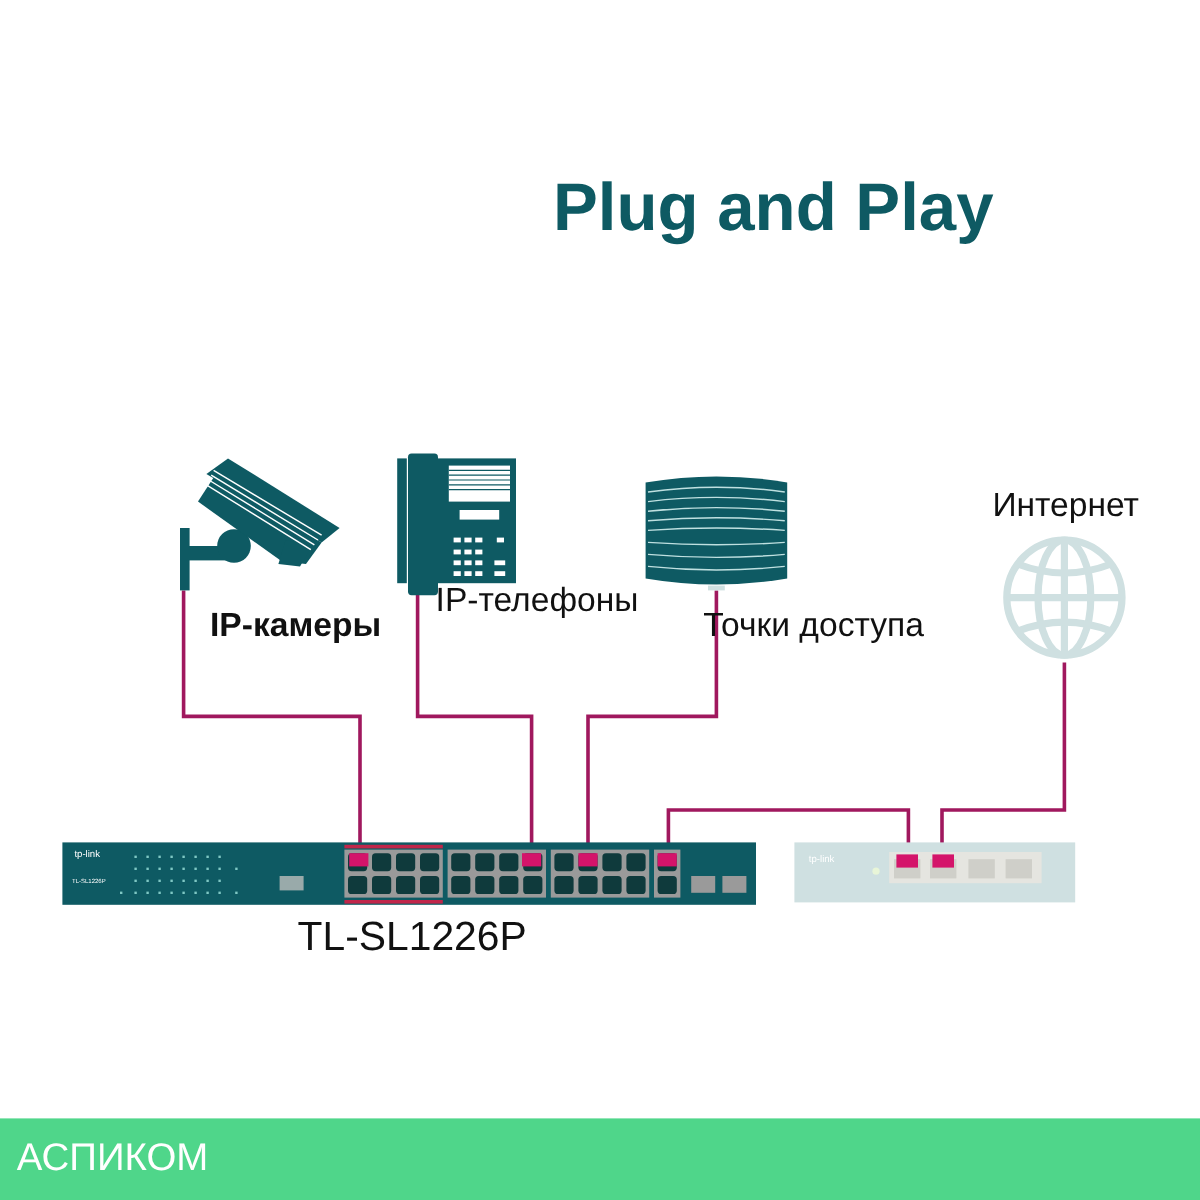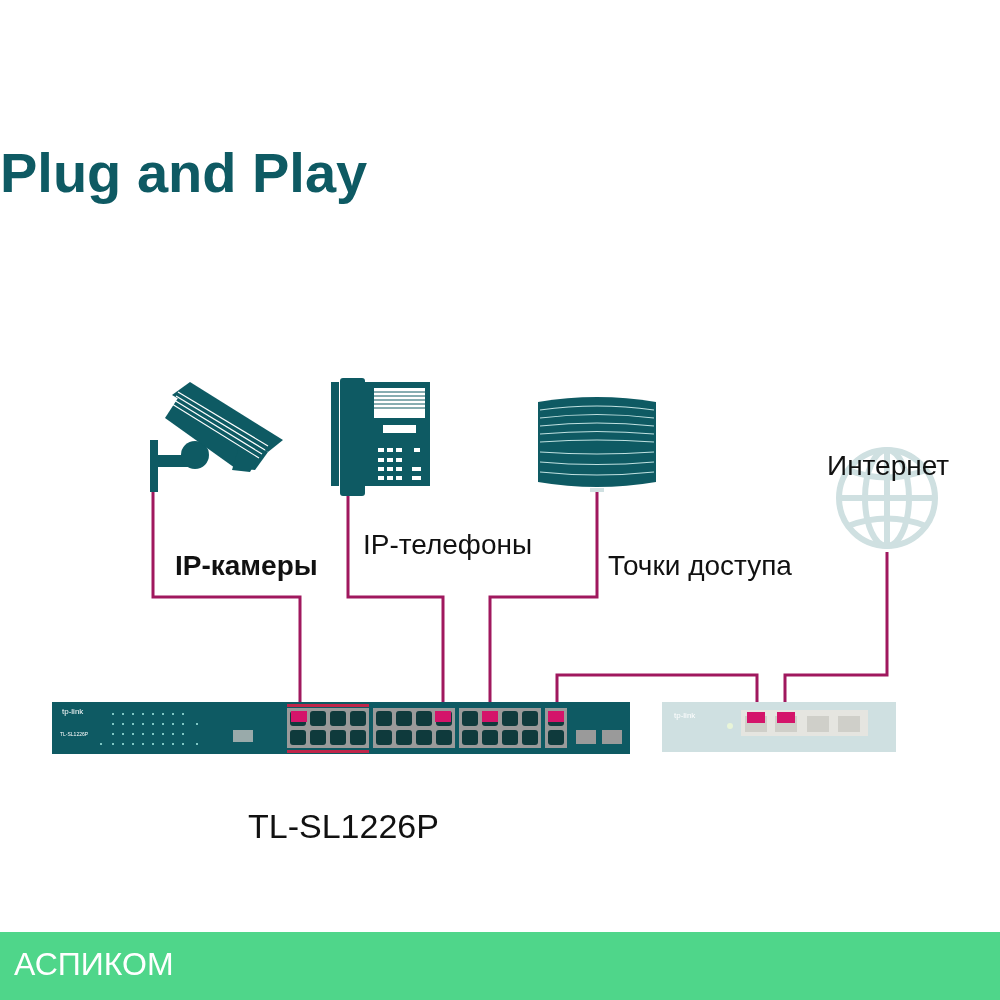--- a/index.html
+++ b/index.html
@@ -1,21 +1,21 @@
 <!DOCTYPE html>
 <html><head>
 <meta charset="utf-8">
 <style>
   html,body{margin:0;padding:0;}
   body{width:1000px;height:1000px;background:#ffffff;position:relative;overflow:hidden;font-family:"Liberation Sans",sans-serif;}
-  #title{position:absolute;left:0;top:140px;width:828px;text-align:left;font-size:56px;font-weight:bold;color:#0e5a63;}
-  .label{position:absolute;font-size:28px;color:#111;white-space:nowrap;margin-top:45px;}
+  #title{position:absolute;left:0;top:140px;width:828px;text-align:right;font-size:56px;font-weight:bold;color:#0e5a63;}
+  .label{position:absolute;font-size:28px;color:#111;white-space:nowrap;}
   #lbl-cam{left:175px;top:505px;font-weight:bold;}
   #lbl-phone{left:363px;top:484px;}
-  #lbl-ap{left:608px;top:505px;}
+  #lbl-ap{left:586px;top:505px;}
   #lbl-inet{left:827px;top:405px;}
   #lbl-model{left:248px;top:762px;font-size:34px;}
   #footer{position:absolute;left:0;top:932px;width:1000px;height:75px;background:#4fd68a;}
   #footer-text{position:absolute;left:14px;top:14px;font-size:32px;color:#fff;}
   svg{position:absolute;left:0;top:0;}
 </style>
 </head>
 <body>
 
 <div id="title">Plug and Play</div>

